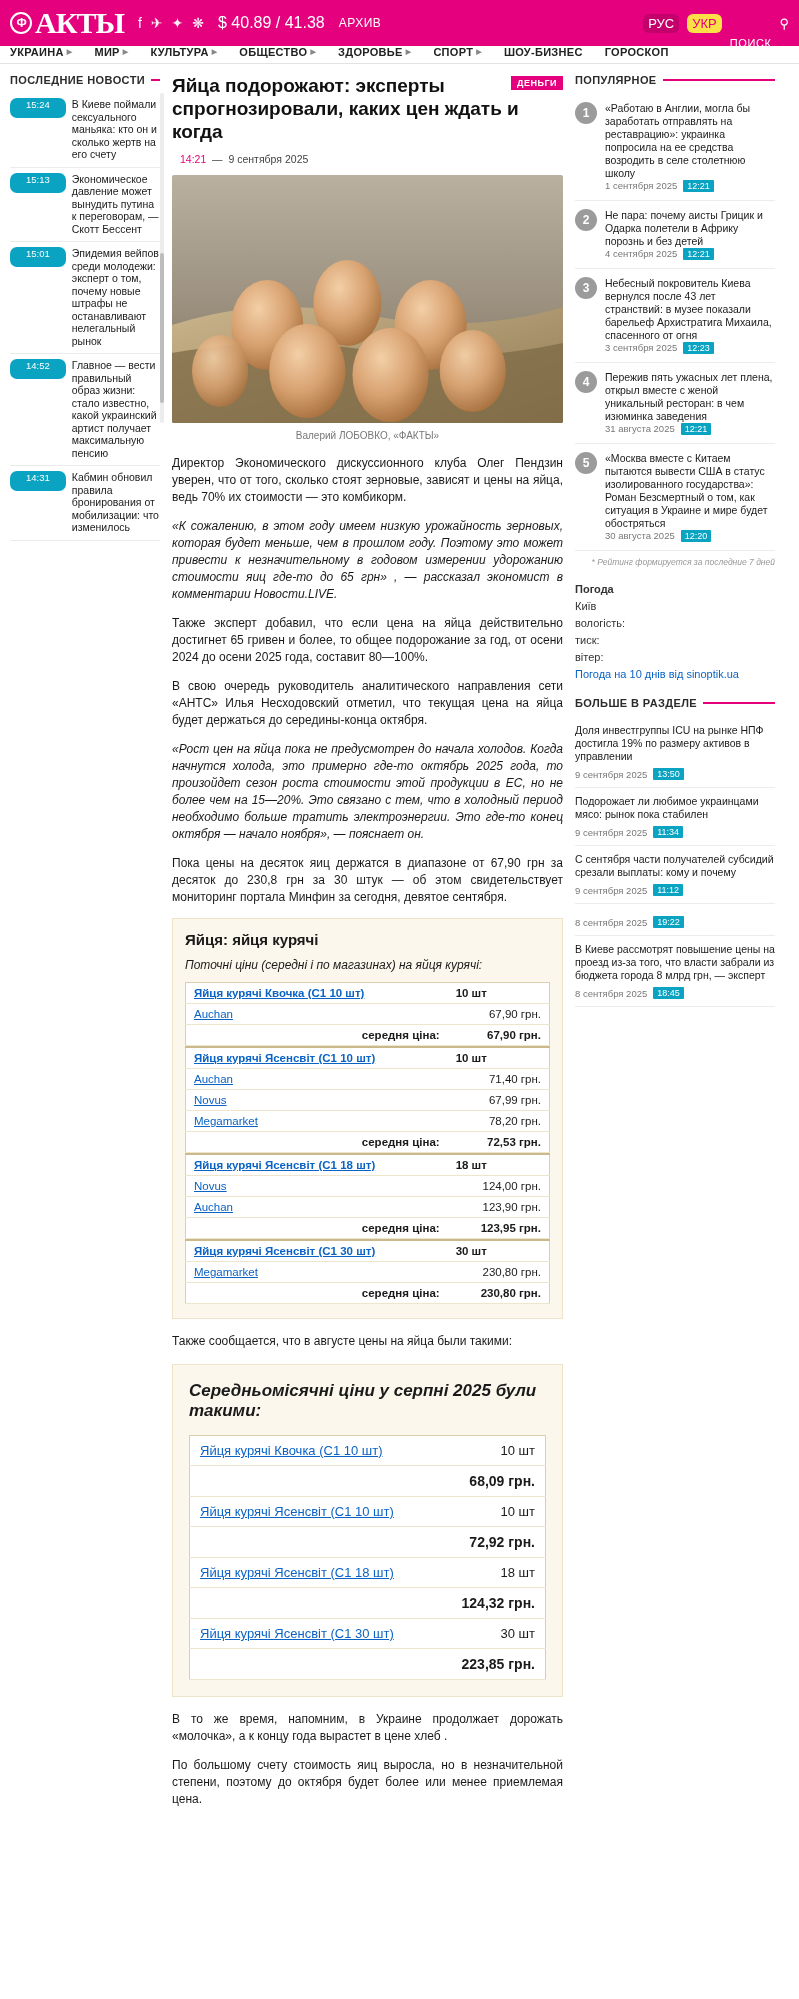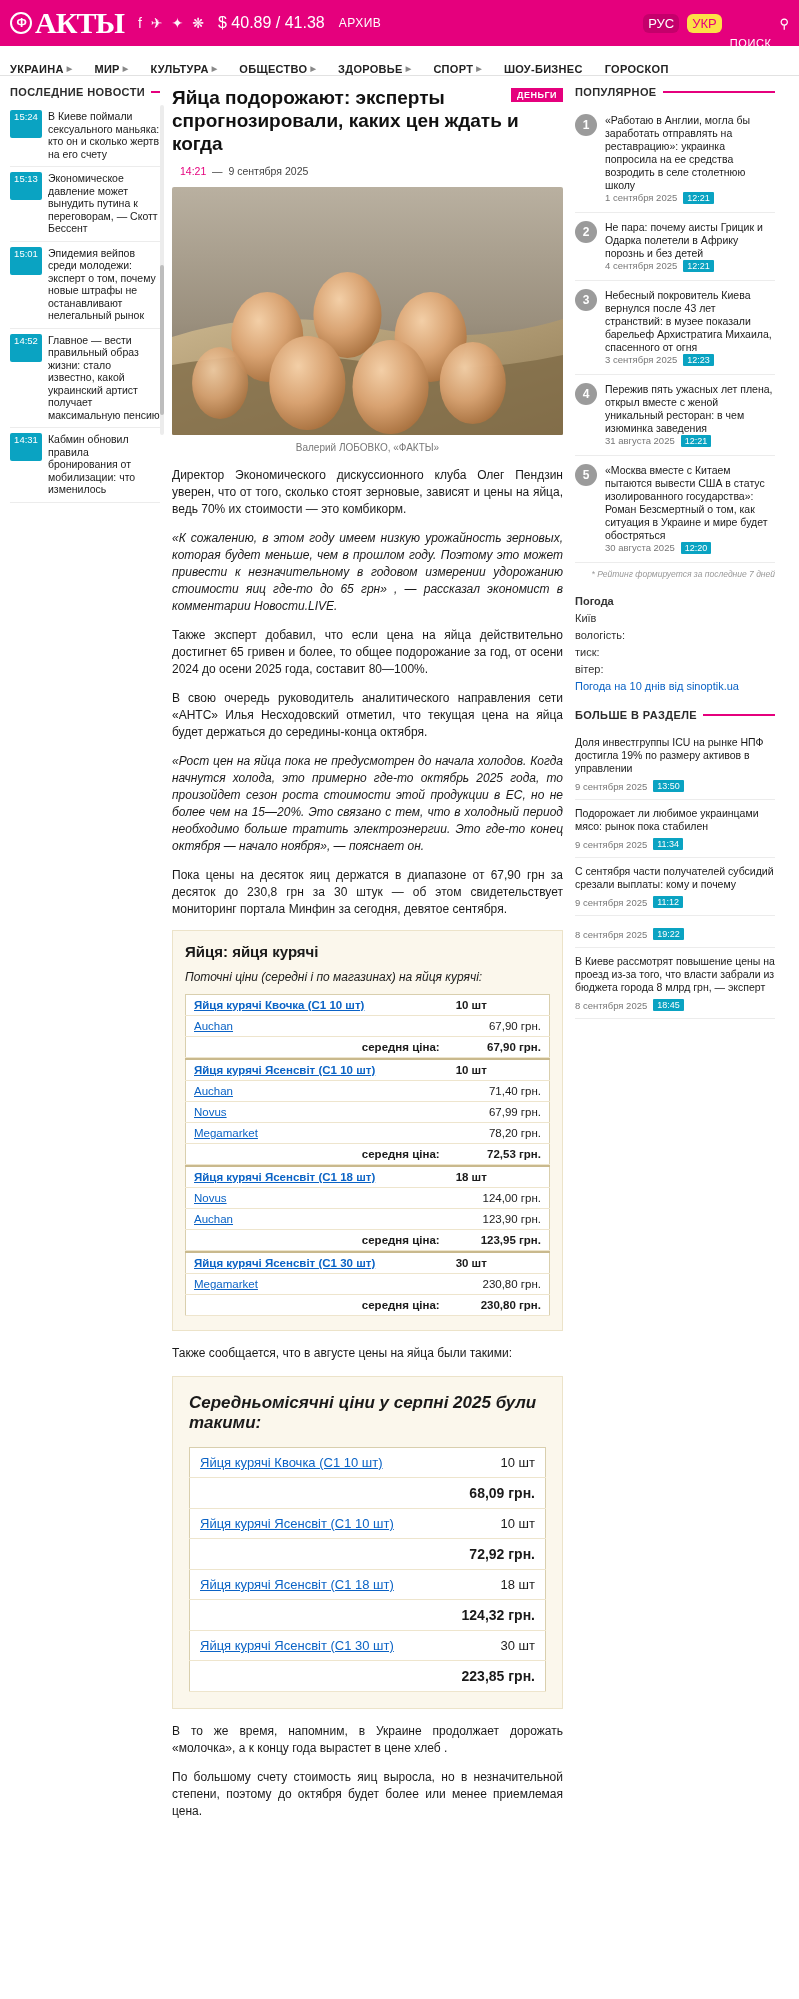--- a/index.html
+++ b/index.html
@@ -45,22 +45,22 @@
   .langbtn {
     background:#c4006b; color:#fff; font-size:13px; padding:2px 5px; border-radius:6px;
   }
   .langbtn.active { background:#fde047; color:#e5007d; }
   .searchlbl { font-size:11px; letter-spacing:.6px;margin-top:40px; }
 
   
   .nav {
     background:#ffffff;
     border-bottom:1px solid #e2e2e2;
-    height: 30px;
-    display:flex; align-items:flex-end;
+    height: 18px;
+    display:flex; align-items:flex-start;
     padding: 0 10px;
     gap: 22px;
     font-size: 11px;
     font-weight: bold;
     letter-spacing:.3px;
     color:#222;
   }
   .nav .item { white-space:nowrap; display:flex; align-items:center; gap:3px;}
   .nav .caret { font-size:7px; color:#888; }
 
@@ -74,22 +74,22 @@
   .lastnews-head {
     font-size: 11px; font-weight:bold; color:#2b2b2b; letter-spacing:.4px;
     display:flex; align-items:center; gap:6px; margin-bottom:7px;
   }
   .lastnews-head .line { flex:1; height:2px; background:#e5007d; }
   .newsitem {
     display:flex; gap:6px; border-bottom:1px solid #ececec;
     padding: 5px 0 6px 0;
   }
   .newstime {
-    background:#0aa3c2; color:#fff; font-size:9.5px; padding:1px 3px;
-    height:28px; line-height:12px; flex:0 0 32px; text-align:center; border-radius:2px;
+    background:#0aa3c2; color:#fff; font-size:9.5px; padding:1px 16px;
+    height:20px; line-height:12px; flex:0 0 32px; text-align:center; border-radius:7px;
   }
   .newstext { font-size:10.5px; line-height:12.5px; color:#1a1a1a; }
   .scrollzone { position:relative; }
   .scrollbar {
     position:absolute; right:-4px; top:0; width:4px; height:330px; background:#ececec; border-radius:2px;
   }
   .scrollthumb { position:absolute; right:-4px; top:160px; width:4px; height:150px; background:#bdbdbd; border-radius:2px;}
 
   
   .badge-money {

